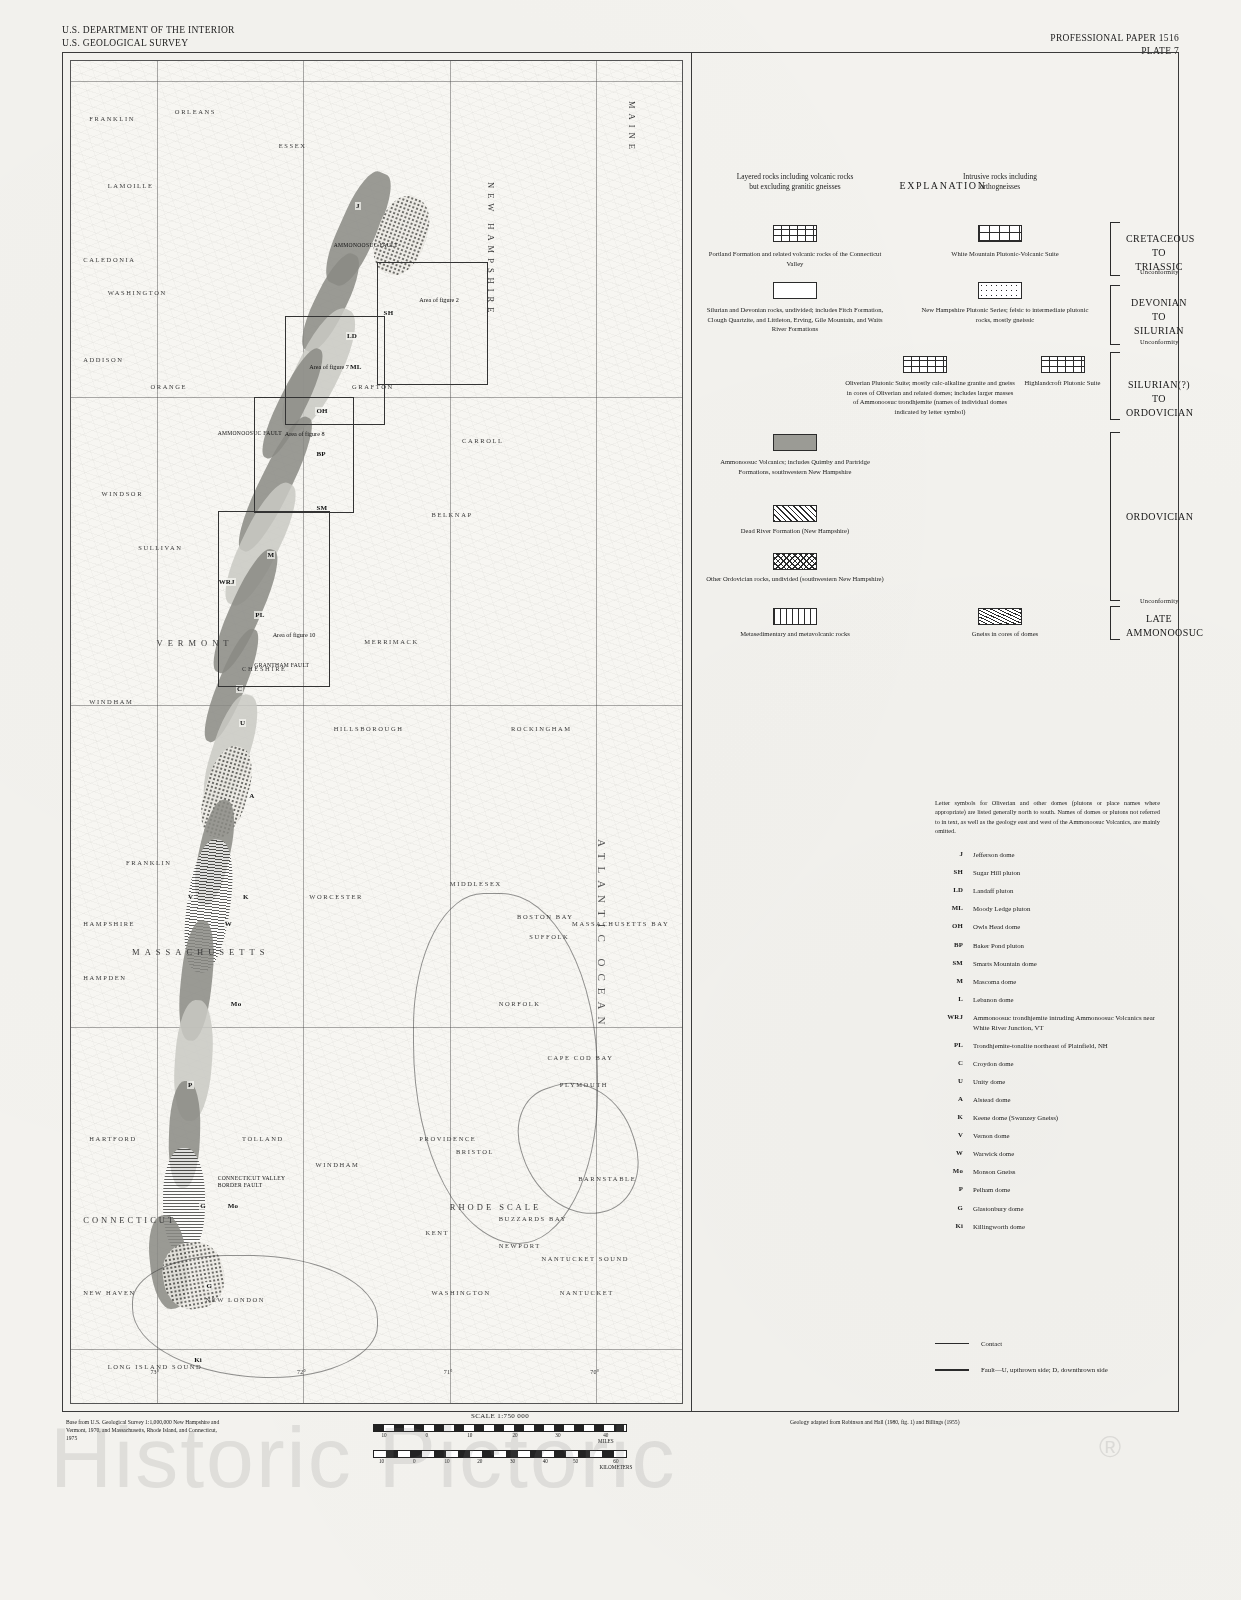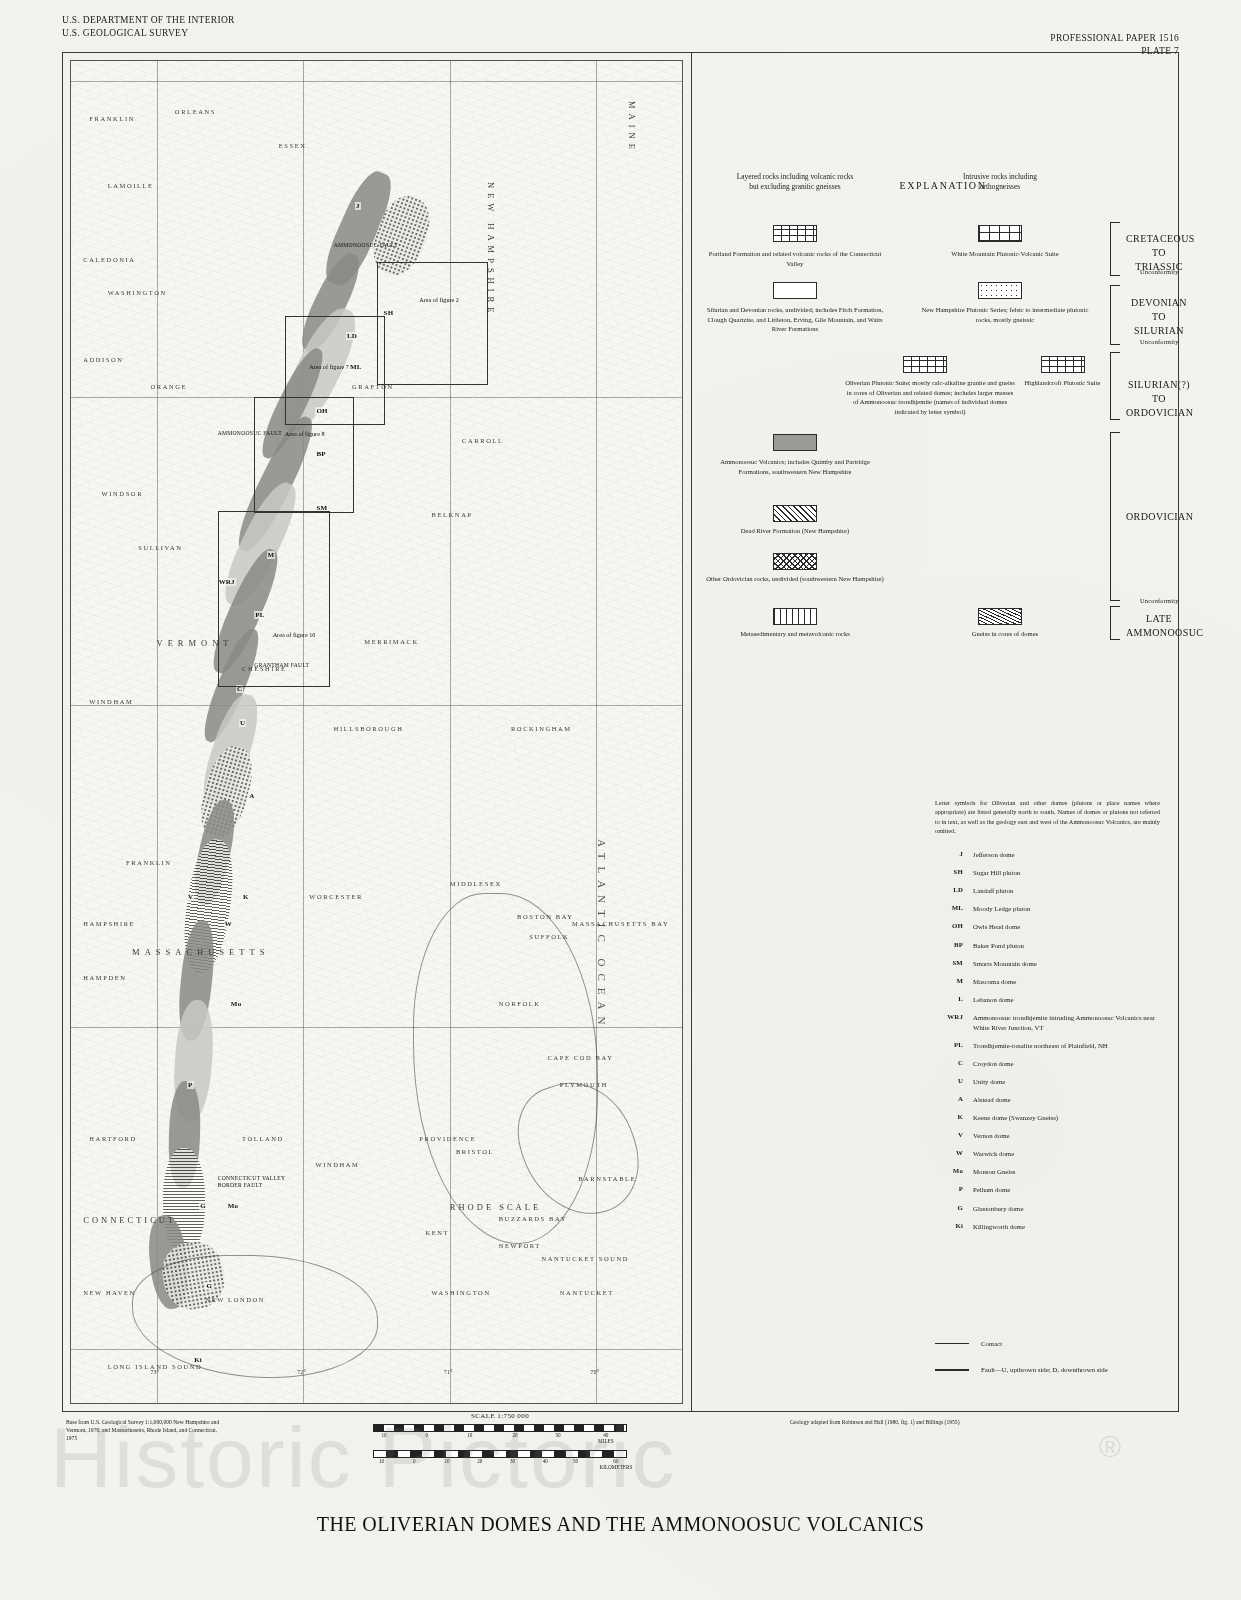--- a/index.html
+++ b/index.html
@@ -19,21 +19,21 @@
     position: absolute;
     inset: 0;
     background: #f3f2ee;
     background-image:
       radial-gradient(circle at 20% 30%, rgba(0,0,0,0.012) 0%, rgba(0,0,0,0) 55%),
       radial-gradient(circle at 80% 70%, rgba(0,0,0,0.015) 0%, rgba(0,0,0,0) 60%);
   }
   
   .hdr-left {
     position: absolute;
-    left: 62px; top: 14px;
+    left: 62px; top: 24px;
     font-size: 9.5px;
     line-height: 1.35;
     letter-spacing: 0.3px;
     color: #222;
   }
   .hdr-right {
     position: absolute;
     right: 62px; top: 32px;
     text-align: right;
     font-size: 9.5px;
@@ -706,16 +706,15 @@
       <span style="left:68%">40</span>
       <span style="left:80%">50</span>
       <span style="left:96%">60 KILOMETERS</span>
     </div>
   </div>
 
   <div class="wm">Historic Pictoric</div>
   <div class="wm2">®</div>
 
   <div class="maintitle">
-    <div>THE OLIVERIAN DOMES AND THE AMMONOOSUC VOLCANICS</div>
   </div>
 
 </div>
 
 </body></html>

